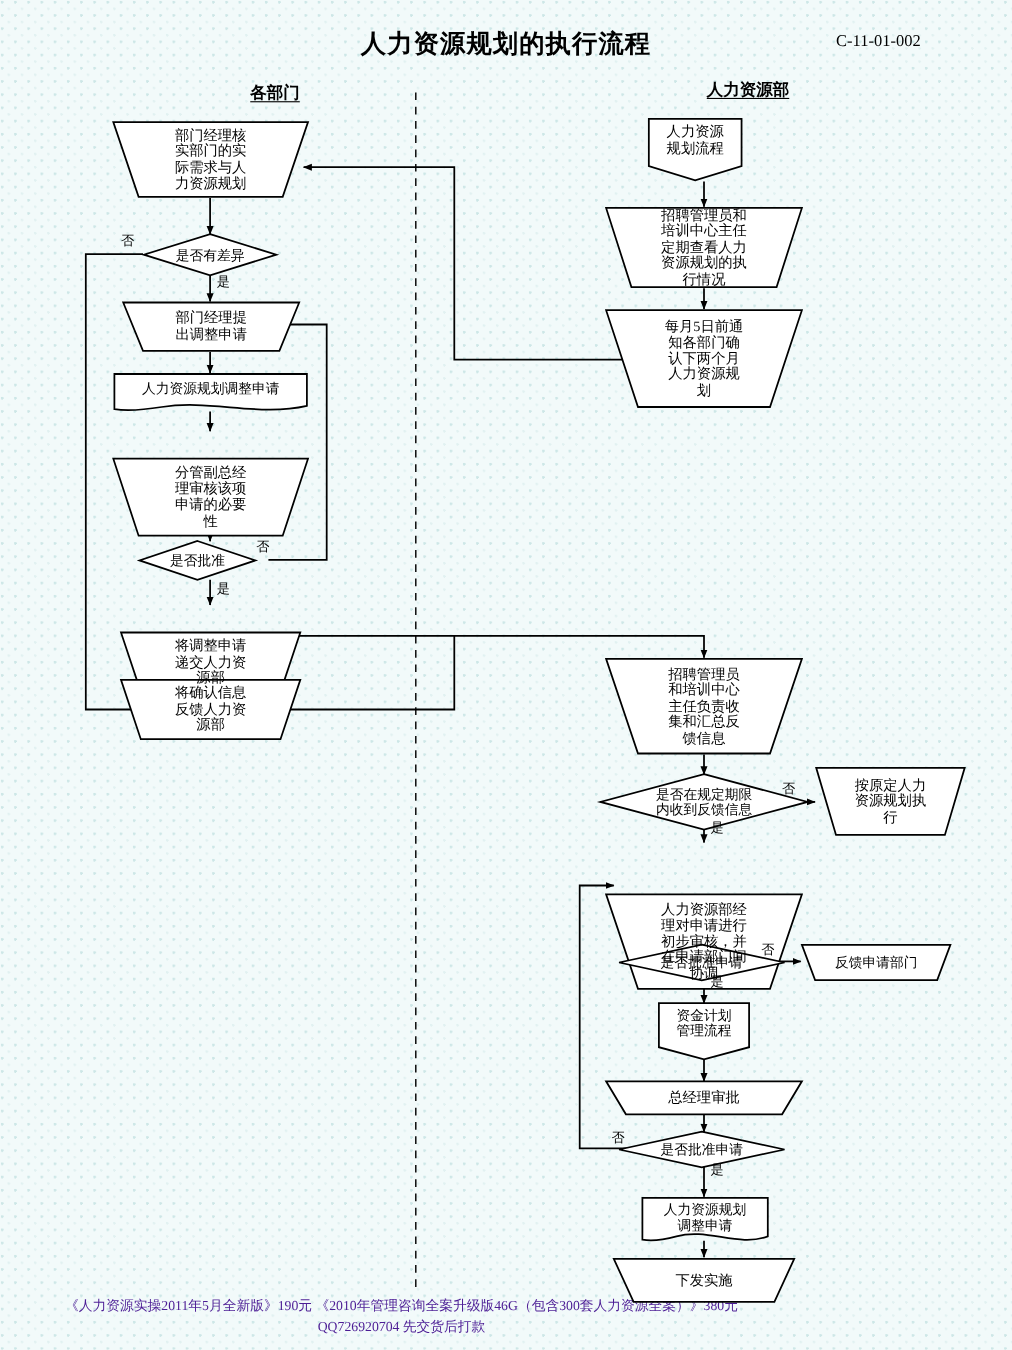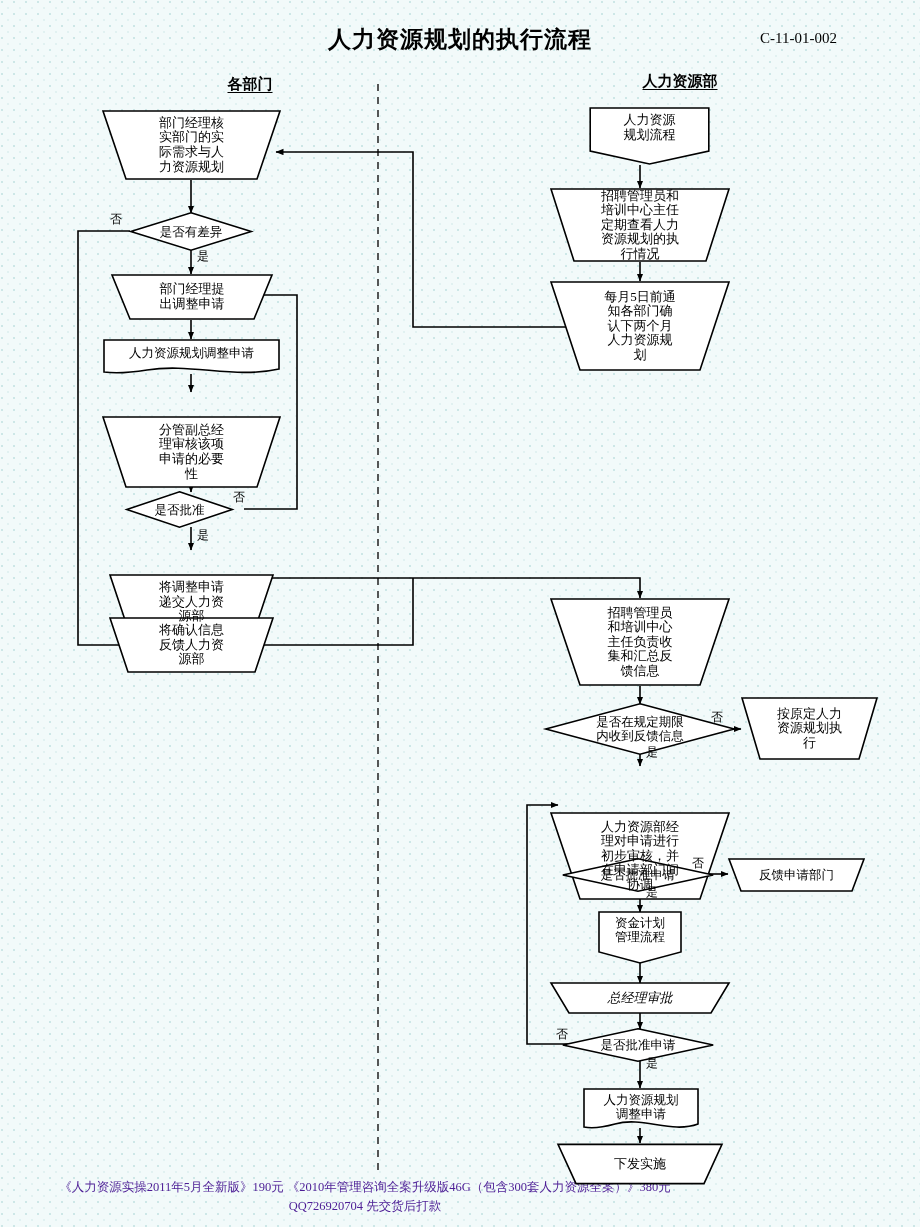--- a/index.html
+++ b/index.html
@@ -198,21 +198,21 @@
     <div class="shape">
       <svg viewBox="0 0 163 56" preserveAspectRatio="none">
           <polygon class="shp" points="0,1 163,1 145,55 18,55" vector-effect="non-scaling-stroke"></polygon>
         </svg>
     </div>
     <div class="lbl">将确认信息
 反馈人力资
 源部</div>
   </div>
 
-  <div class="node" id="n-R1" style="left:589px;top:107px;width:121px;height:58px;padding-left:32px;">
+  <div class="node" id="n-R1" style="left:589px;top:107px;width:86px;height:58px;padding-left:32px;">
     <div class="shape">
       <svg viewBox="0 0 101 58" preserveAspectRatio="none">
           <polygon class="shp" points="1,1 100,1 100,44 50.5,57 1,44" vector-effect="non-scaling-stroke"></polygon>
         </svg>
     </div>
     <div class="lbl" style="align-items:flex-start;padding-top:6px;">人力资源
 规划流程</div>
   </div>
 
   <div class="node" id="n-R2" style="left:551px;top:188px;width:178px;height:74px;">
@@ -309,21 +309,21 @@
   <div class="node" id="n-R10" style="left:598px;top:911px;width:84px;height:53px;">
     <div class="shape">
       <svg viewBox="0 0 84 53" preserveAspectRatio="none">
           <polygon class="shp" points="1,1 83,1 83,41 42,52 1,41" vector-effect="non-scaling-stroke"></polygon>
         </svg>
     </div>
     <div class="lbl" style="font-size:12.5px;align-items:flex-start;padding-top:5px;">资金计划
 管理流程</div>
   </div>
 
-  <div class="node" id="n-R11" style="left:551px;top:982px;width:178px;height:32px;font-style:italic;">
+  <div class="node" id="n-R11" style="left:551px;top:982px;width:178px;height:32px;">
     <div class="shape">
       <svg viewBox="0 0 178 32" preserveAspectRatio="none">
           <polygon class="shp" points="0,1 178,1 160,31 18,31" vector-effect="non-scaling-stroke"></polygon>
         </svg>
     </div>
     <div class="lbl">总经理审批</div>
   </div>
 
   <div class="node" id="n-R12" style="left:562px;top:1028px;width:152px;height:34px;">
     <div class="shape">

